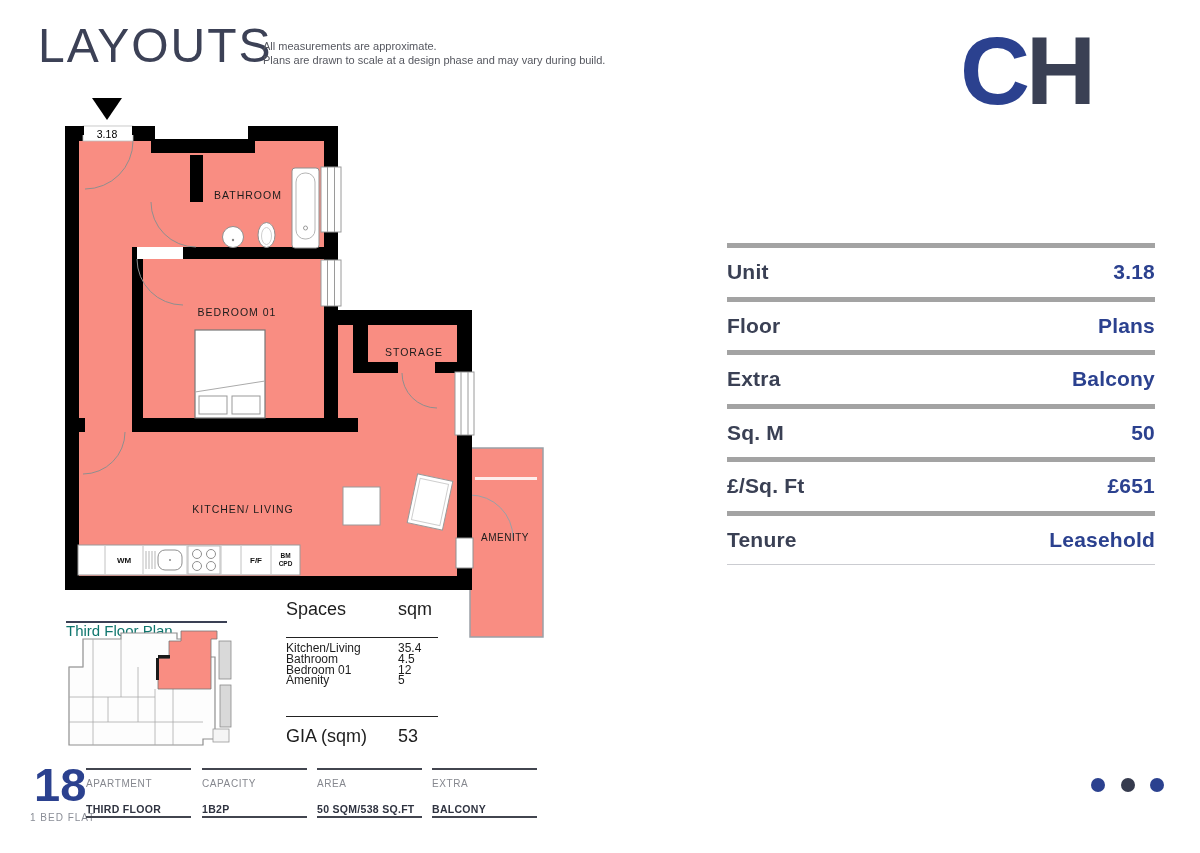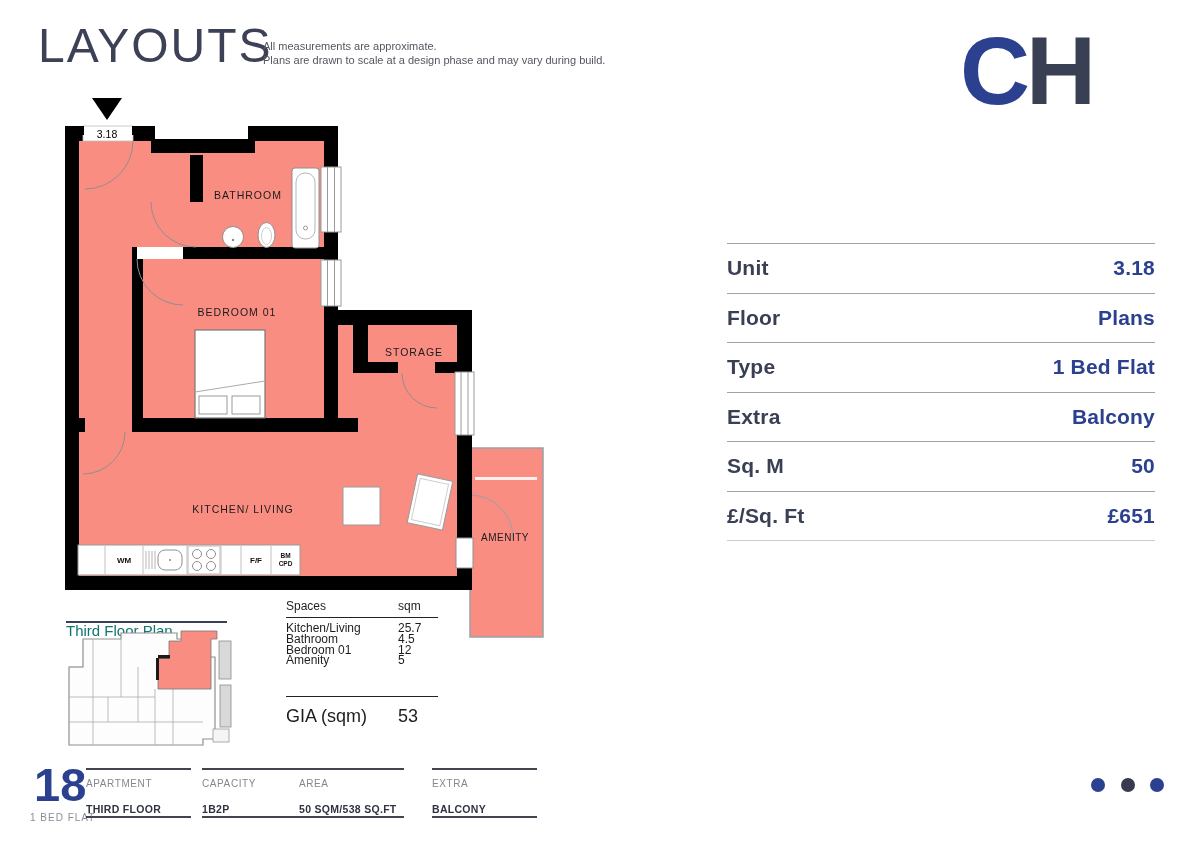--- a/index.html
+++ b/index.html
@@ -10,46 +10,46 @@
   .title{position:absolute;left:38px;top:18px;font-size:48px;font-weight:500;
          letter-spacing:2px;color:#3c4156;}
   .disclaimer{position:absolute;left:263px;top:39px;font-size:11px;line-height:14px;color:#55575f;}
   .logo{position:absolute;left:960px;top:22px;font-size:97px;font-weight:800;
         letter-spacing:-4px;line-height:1;}
   .logo .c{color:#2B418F;} .logo .h{color:#3A4054;}
 
   
   .details{position:absolute;left:727px;top:243px;width:428px;}
   .details .drow{display:flex;justify-content:space-between;align-items:center;
-                 height:48.5px;border-top:1px solid #a3a3a3;}
+                 height:48.5px;border-top:5px solid #a3a3a3;}
   .details .drow:last-child{border-bottom:1px solid #cbccd1;}
   .details .dlabel{font-size:21px;font-weight:700;color:#3a4054;letter-spacing:.2px;}
   .details .dvalue{font-size:21px;font-weight:700;color:#2b418f;letter-spacing:.2px;}
 
   
   .keyplan-title{position:absolute;left:66px;top:622px;font-size:15px;color:#0f766e;}
   .keyplan-rule{position:absolute;left:66px;top:621px;width:161px;height:2px;background:#3a4054;}
 
   
   .spaces{position:absolute;left:286px;top:599px;width:152px;color:#1d1d1d;}
-  .spaces .shead{display:grid;grid-template-columns:1fr 40px;font-size:12px;
-                 padding-bottom:4px;border-bottom:1.6px solid #222;}
+  .spaces .shead{display:grid;grid-template-columns:1fr 40px;font-size:18px;
+                 padding-bottom:17px;border-bottom:1.6px solid #222;}
   .spaces .srow{display:grid;grid-template-columns:1fr 40px;font-size:12px;line-height:10.8px;}
   .spaces .sbody{padding-top:5px;}
   .spaces .grule{margin-top:30px;border-top:1.6px solid #222;}
   .spaces .gia{display:grid;grid-template-columns:1fr 40px;font-size:18px;padding-top:9px;}
 
   
   .footer-number{position:absolute;left:34px;top:757px;font-size:47px;font-weight:700;color:#2b418f;}
   .footer-type{position:absolute;left:30px;top:812px;font-size:10px;letter-spacing:1px;color:#8a8d96;}
   .fsec{position:absolute;top:768px;width:105px;height:50px;box-sizing:border-box;
         border-top:2px solid #42454f;border-bottom:2px solid #42454f;padding-top:8px;}
   .fsec .flbl{font-size:10px;letter-spacing:.6px;color:#85878e;}
   .fsec .fval{font-size:10.5px;font-weight:700;letter-spacing:.3px;color:#2f3340;margin-top:14px;}
-  .fsec1{left:86px;} .fsec2{left:202px;} .fsec3{left:299px;} .fsec4{left:432px;}
+  .fsec1{left:86px;} .fsec2{left:202px;} .fsec3{left:317px;} .fsec4{left:432px;}
   .dot{position:absolute;top:778px;width:14px;height:14px;border-radius:50%;}
   .dot1{left:1091px;background:#2B418F;} .dot2{left:1121px;background:#363B4E;}
   .dot3{left:1150px;background:#2B418F;}
 
   .plan-svg{position:absolute;left:55px;top:95px;}
   .mini-svg{position:absolute;left:63px;top:627px;}
   svg text{font-family:"Liberation Sans",sans-serif;}
 </style>
 </head>
 <body>
@@ -217,21 +217,21 @@
   </svg>
 
   <div class="spaces">
     <div class="shead">
       <span>Spaces</span>
       <span>sqm</span>
     </div>
     <div class="sbody">
       <div class="srow">
         <span>Kitchen/Living</span>
-        <span>25.7</span>
+        <span>35.4</span>
       </div>
       <div class="srow">
         <span>Bathroom</span>
         <span>4.5</span>
       </div>
       <div class="srow">
         <span>Bedroom 01</span>
         <span>12</span>
       </div>
       <div class="srow">
@@ -249,34 +249,34 @@
   <div class="details">
     <div class="drow">
       <span class="dlabel">Unit</span>
       <span class="dvalue">3.18</span>
     </div>
     <div class="drow">
       <span class="dlabel">Floor</span>
       <span class="dvalue">Plans</span>
     </div>
     <div class="drow">
-      <span class="dlabel">Type</span>
-      <span class="dvalue">1 Bed Flat</span>
-    </div>
-    <div class="drow">
       <span class="dlabel">Extra</span>
       <span class="dvalue">Balcony</span>
     </div>
     <div class="drow">
       <span class="dlabel">Sq. M</span>
       <span class="dvalue">50</span>
     </div>
     <div class="drow">
       <span class="dlabel">£/Sq. Ft</span>
       <span class="dvalue">£651</span>
+    </div>
+    <div class="drow">
+      <span class="dlabel">Tenure</span>
+      <span class="dvalue">Leasehold</span>
     </div>
   </div>
 
   <div class="footer-number">18</div>
   <div class="footer-type">1 BED FLAT</div>
 
   <div class="fsec fsec1">
     <div class="flbl">APARTMENT</div>
     <div class="fval">THIRD FLOOR</div>
   </div>

